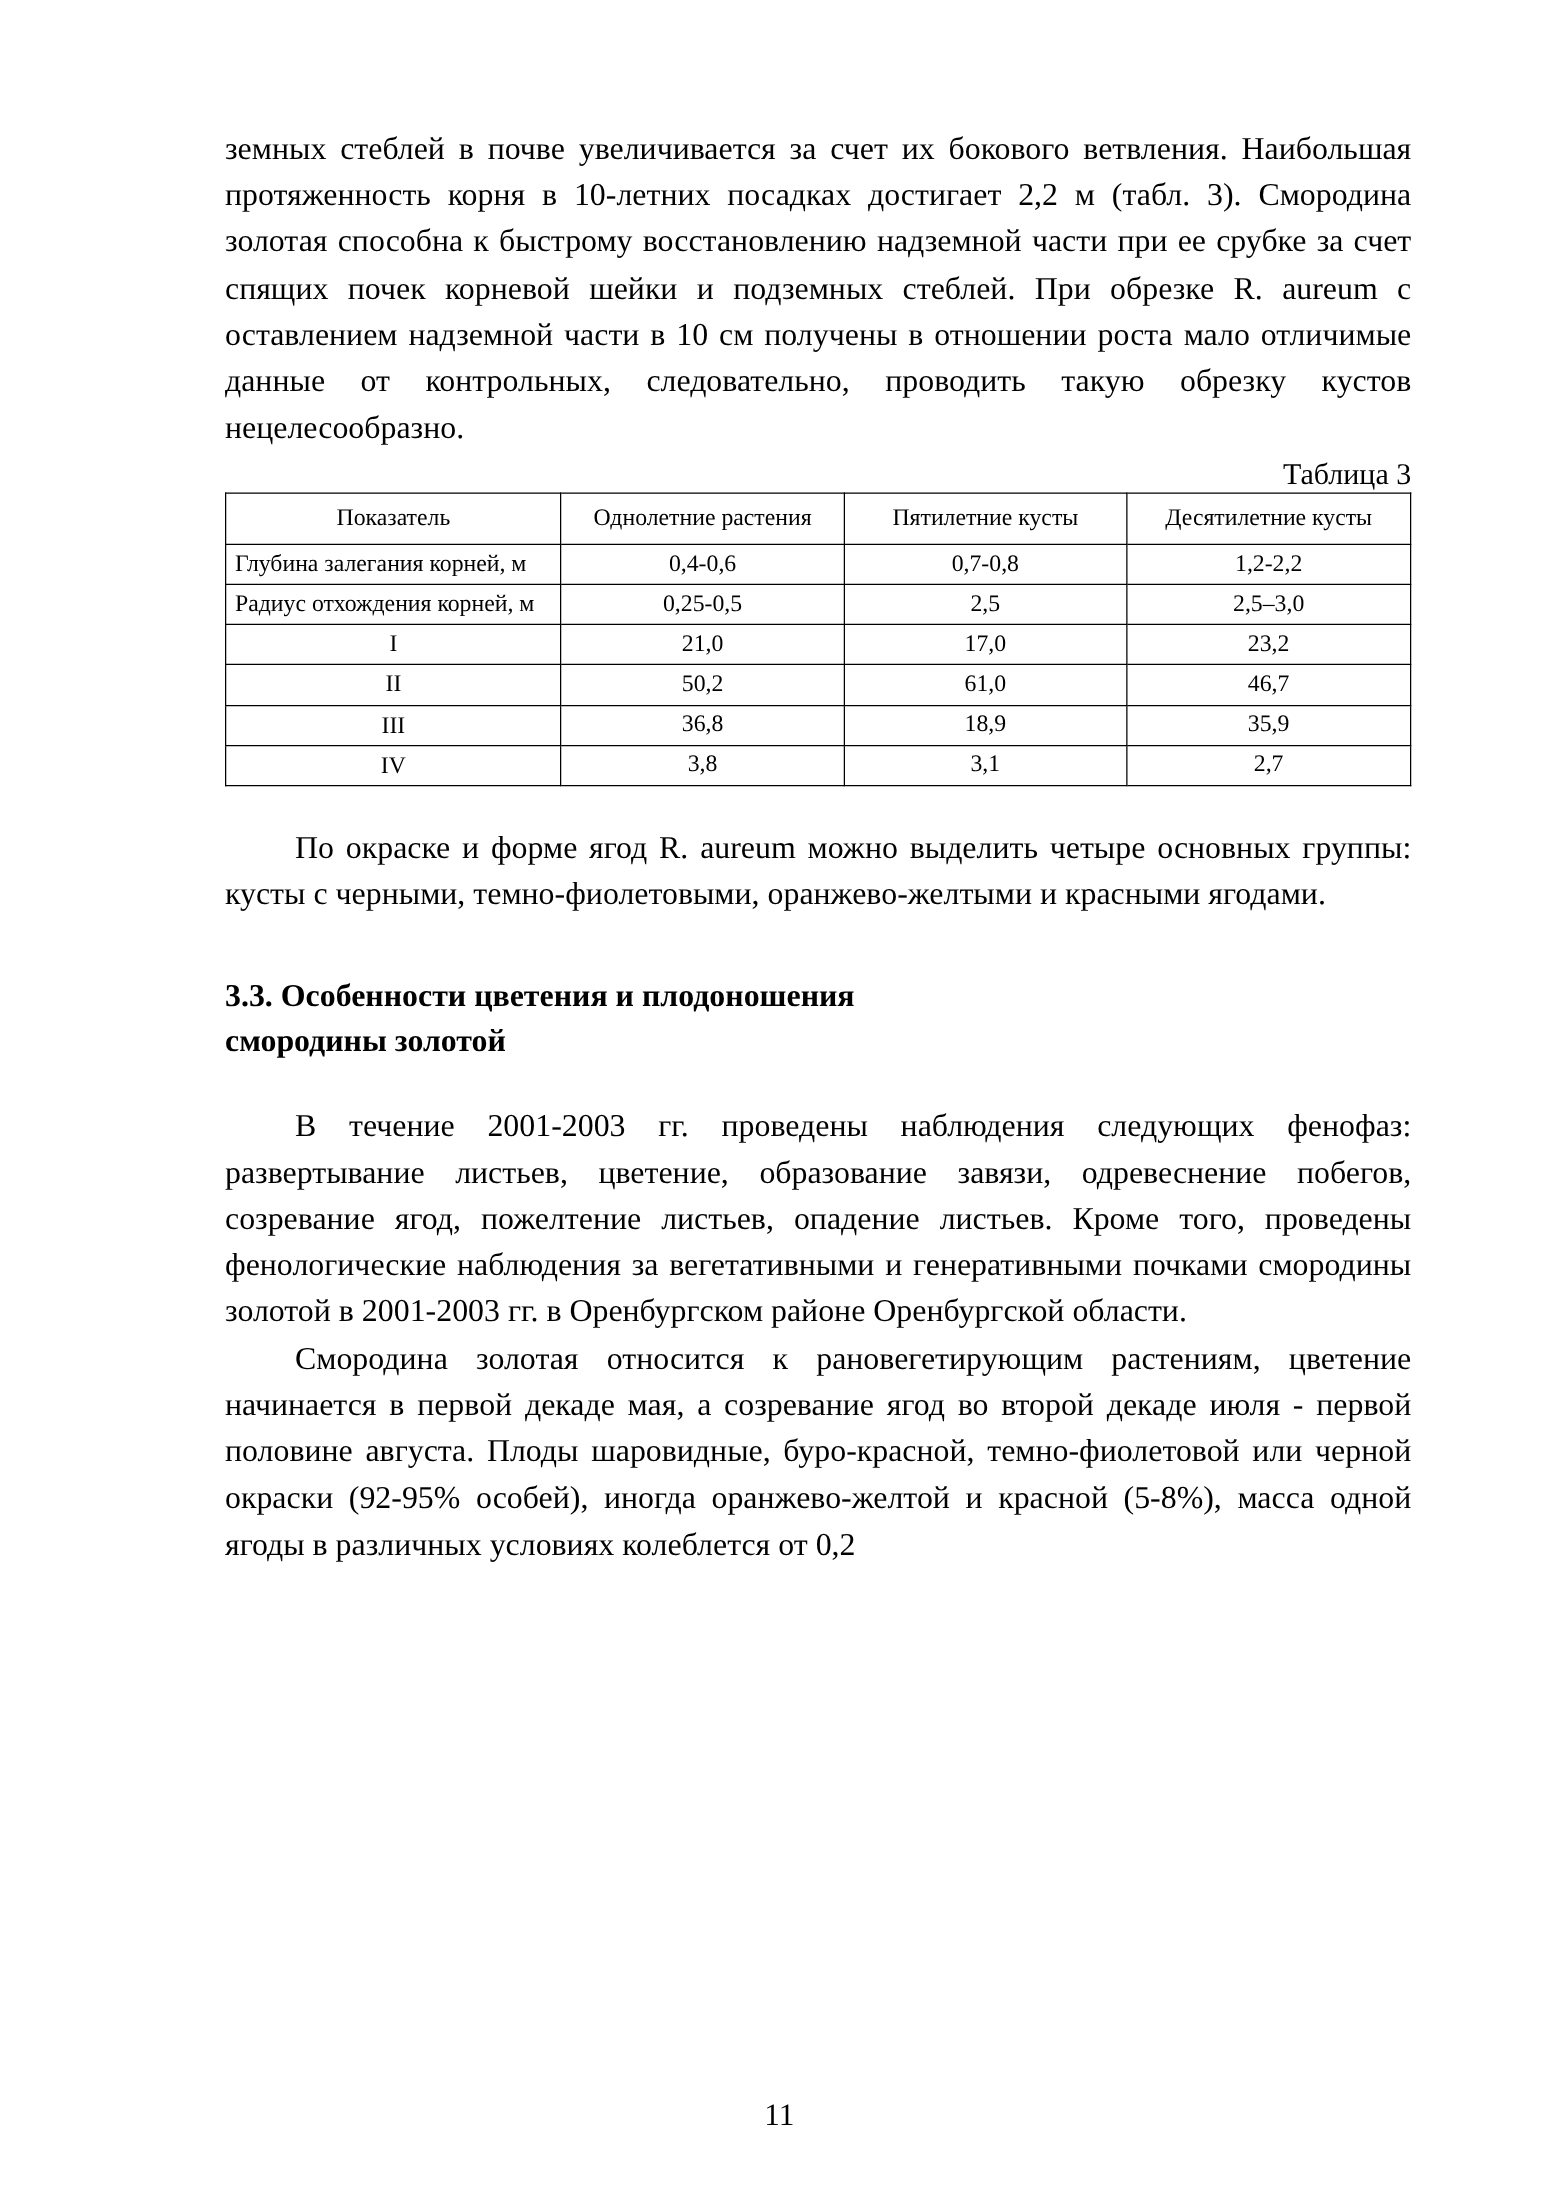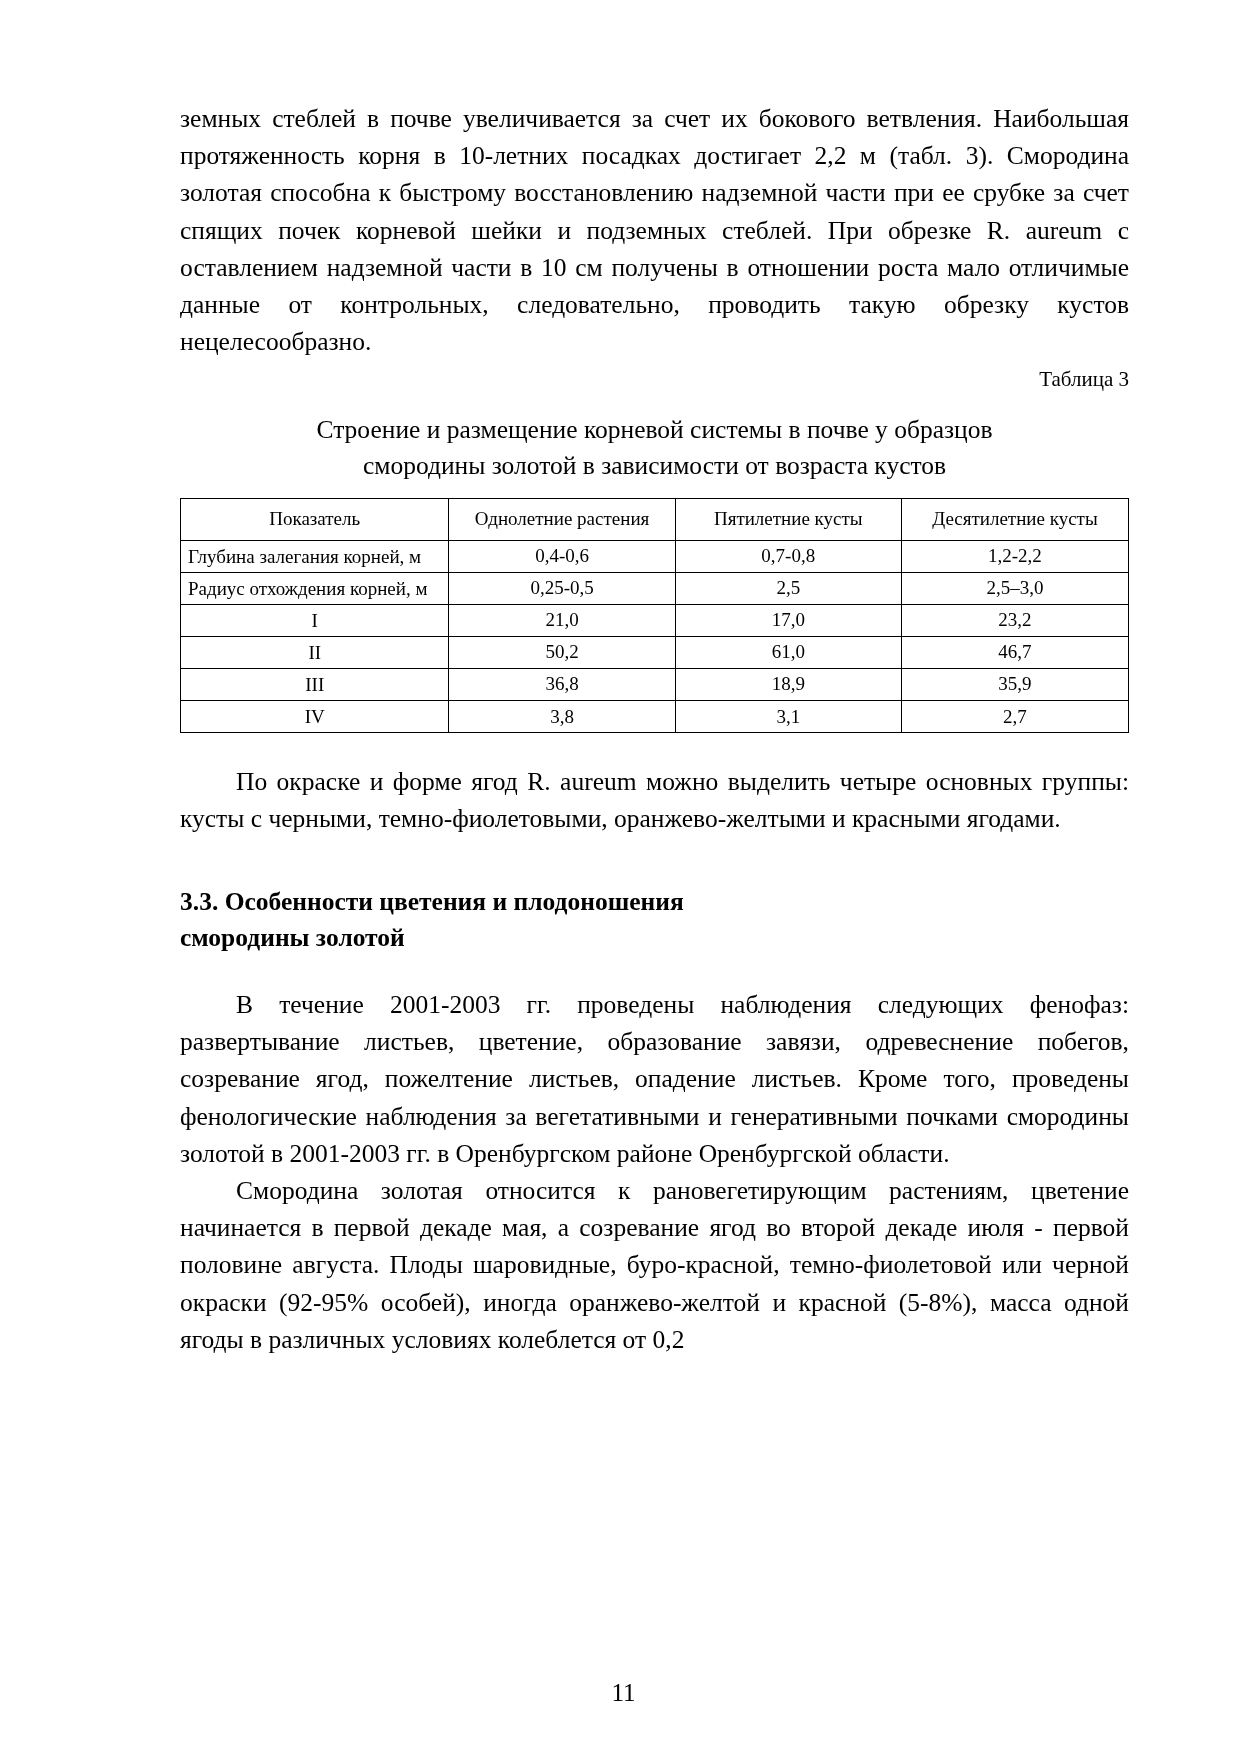--- a/index.html
+++ b/index.html
@@ -24,21 +24,21 @@
     font-size: 25.5px;
     line-height: 1.46;
     text-align: justify;
     text-justify: inter-word;
     margin: 0;
   }
   .indent {
     text-indent: 56px;
   }
   .table-label {
-    font-size: 21px;
+    font-size: 24px;
     text-align: right;
     margin: 6px 0 0 0;
   }
   .table-title {
     font-size: 25.5px;
     text-align: center;
     line-height: 1.42;
     margin: 20px 0 14px 0;
   }
   table.data {
@@ -95,24 +95,20 @@
 </style>
 </head>
 <body>
 
 <div class="page">
 
   <p class="body-text">земных стеблей в почве увеличивается за счет их бокового ветвления. Наибольшая протяженность корня в 10-летних посадках достигает 2,2 м (табл. 3). Смородина золотая способна к быстрому восстановлению надземной части при ее срубке за счет спящих почек корневой шейки и подземных стеблей. При обрезке R. aureum с оставлением надземной части в 10 см получены в отношении роста мало отличимые данные от контрольных, следовательно, проводить такую обрезку кустов нецелесообразно.</p>
 
   <p class="table-label">Таблица 3</p>
 
-  <div class="table-title">
-    <div>Строение и размещение корневой системы в почве у образцов</div>
-    <div>смородины золотой в зависимости от возраста кустов</div>
-  </div>
 
   <table class="data">
     <thead>
       <tr>
         <td class="col1">Показатель</td>
         <td class="col2">Однолетние растения</td>
         <td class="col3">Пятилетние кусты</td>
         <td class="col4">Десятилетние кусты</td>
       </tr>
     </thead>

